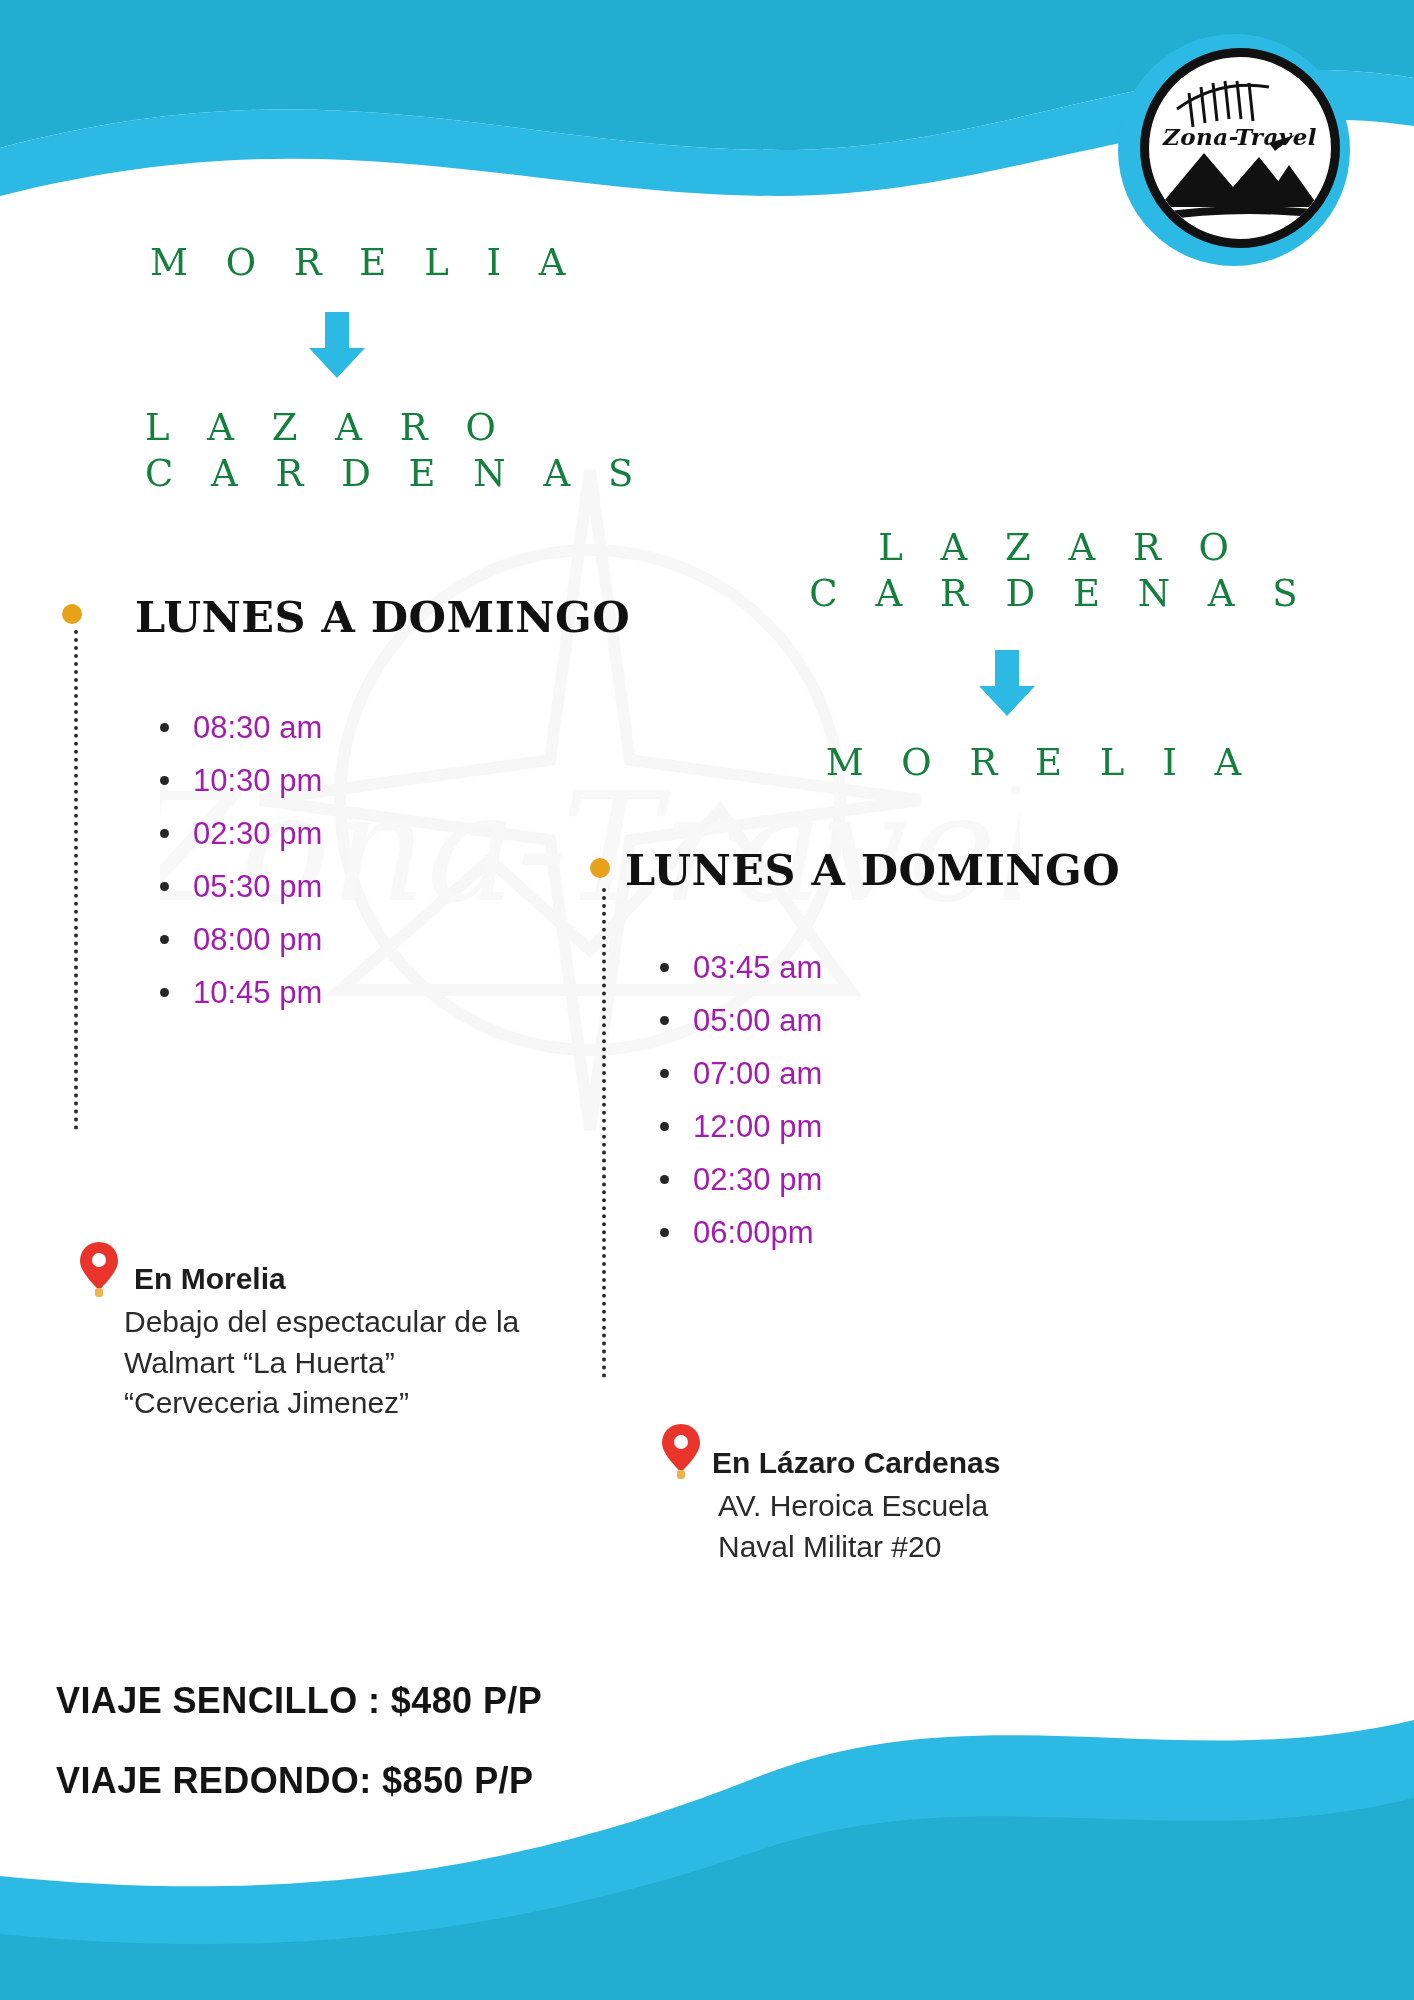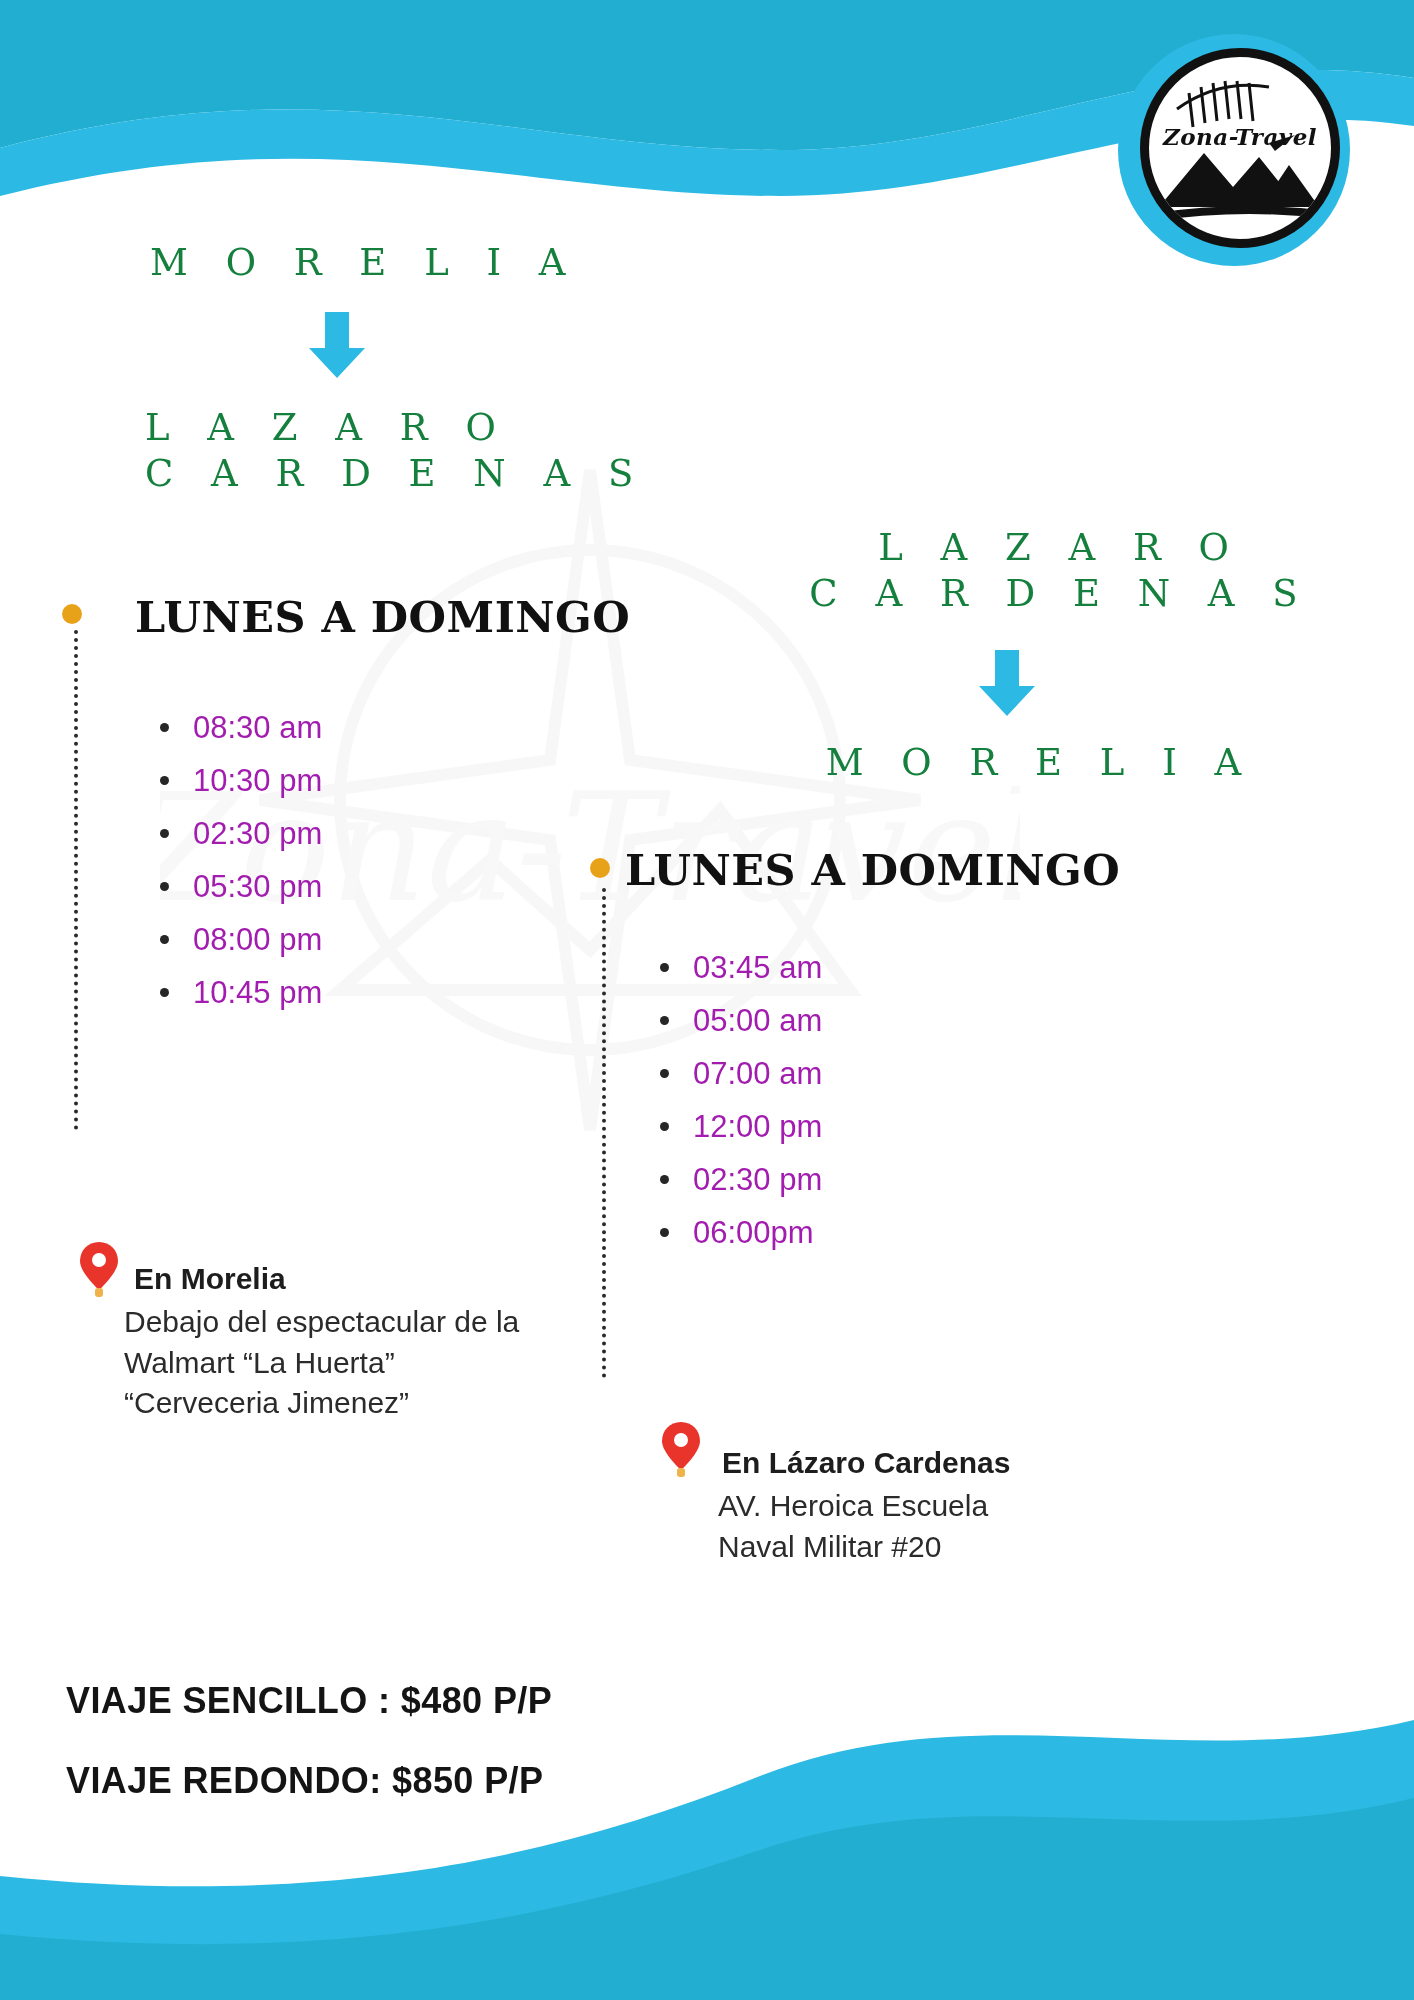--- a/index.html
+++ b/index.html
@@ -170,37 +170,37 @@
   .left-day { position: absolute; left: 135px; top: 592px; }
   .left-daydot { position: absolute; left: 62px; top: 604px; }
   .left-dotline { left: 74px; top: 630px; height: 500px; }
 
   .left-times { position: absolute; left: 160px; top: 712px; }
 
   .left-loc { position: absolute; left: 78px; top: 1240px; width: 560px; }
   .left-loc-head { display: flex; align-items: flex-start; gap: 14px; }
   .left-loc-body { margin-left: 46px; margin-top: 4px; }
 
-  .left-prices { position: absolute; left: 66px; top: 1680px; }
+  .left-prices { position: absolute; left: 56px; top: 1680px; }
   .left-prices .price + .price { margin-top: 38px; }
 
   
   .col-right { position: absolute; left: 700px; top: 0; width: 714px; height: 2000px; }
   .right-route { position: absolute; left: -20px; top: 525px; }
   .right-arrow { position: absolute; left: 275px; top: 650px; }
   .right-route2 { position: absolute; left: -40px; top: 740px; }
 
   .right-day { position: absolute; left: -75px; top: 845px; }
   .right-daydot { position: absolute; left: -110px; top: 858px; }
   .right-dotline { left: -98px; top: 888px; height: 490px; }
 
   .right-times { position: absolute; left: -40px; top: 952px; }
 
   .right-loc { position: absolute; left: -40px; top: 1420px; width: 560px; }
-  .right-loc-head { display: flex; align-items: flex-start; gap: 20px; }
+  .right-loc-head { display: flex; align-items: flex-end; gap: 10px; }
   .right-loc-body { margin-left: 58px; margin-top: 6px; text-align: left; }
 </style>
 </head>
 <body>
 
 <div class="page">
 
   <svg class="wave-top" viewBox="0 0 1414 260" preserveAspectRatio="none">
     <path d="M0,0 L1414,0 L1414,78 C1180,40 1010,150 780,150 C520,150 330,60 0,148 Z" fill="#21aed0"></path>
     <path d="M0,148 C330,60 520,150 780,150 C1010,150 1180,40 1414,78 L1414,126 C1180,92 1010,196 780,196 C520,196 330,112 0,196 Z" fill="#2cb9e3"></path>

